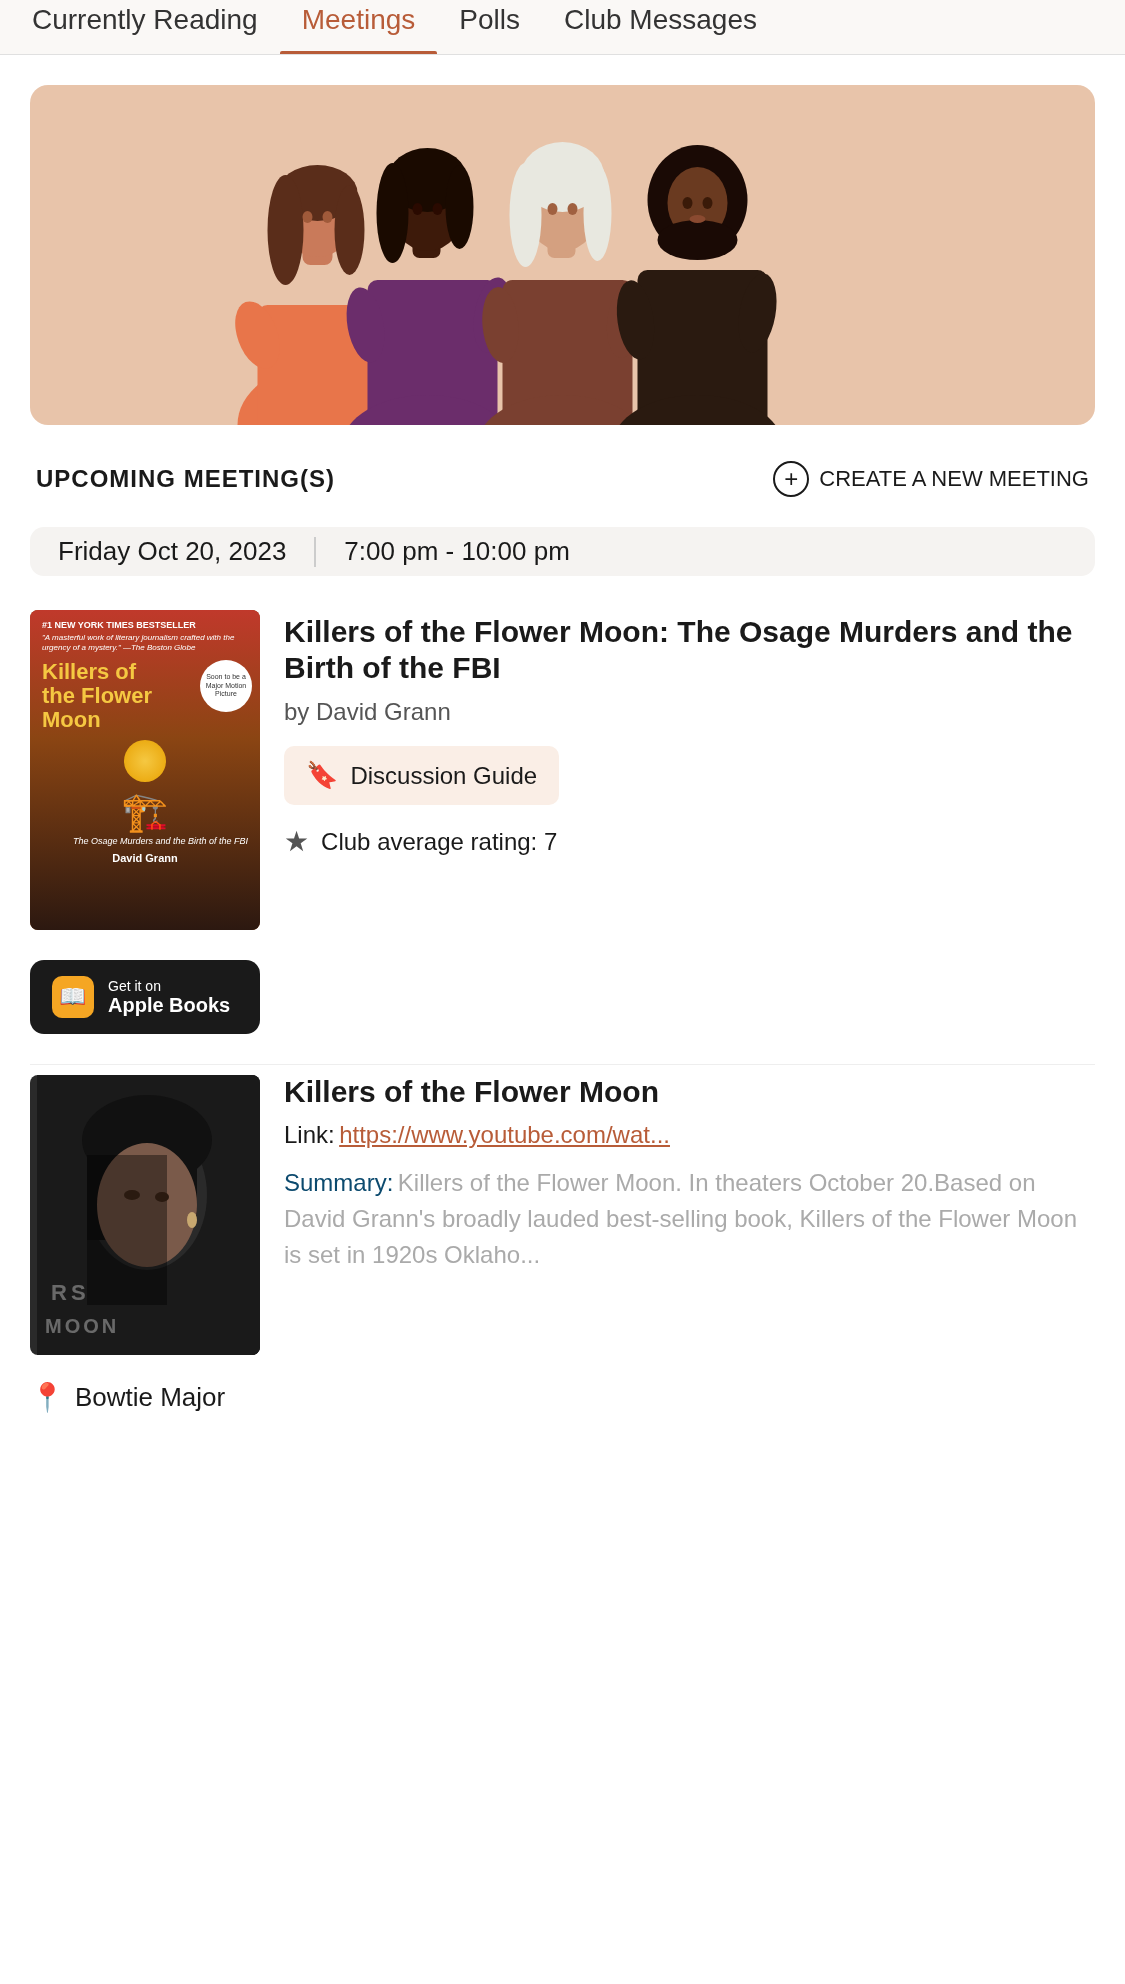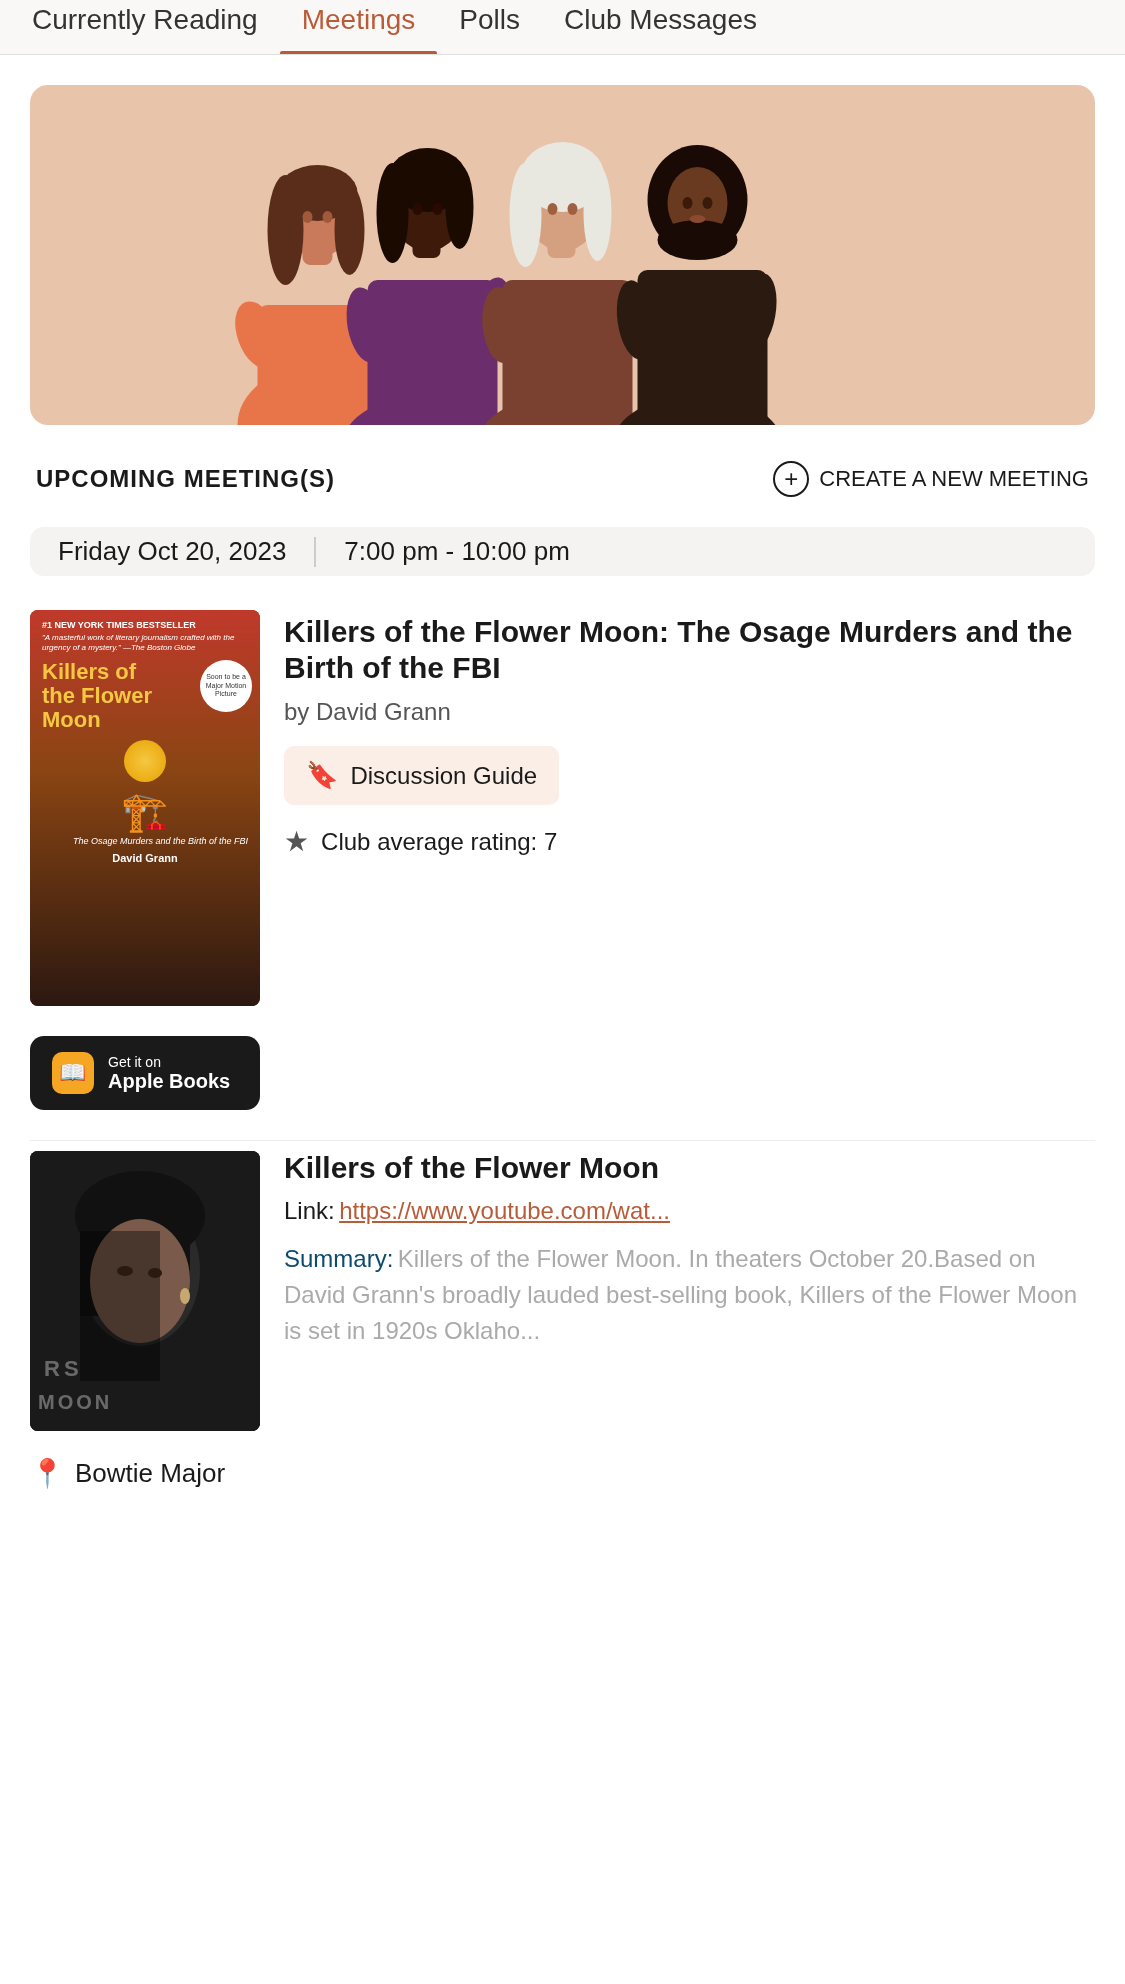--- a/index.html
+++ b/index.html
@@ -124,21 +124,21 @@
 
     
     .book-item {
       display: flex;
       gap: 24px;
       padding: 10px 30px 30px;
     }
     .book-cover {
       width: 230px;
       min-width: 230px;
-      height: 396px;
+      height: 320px;
       border-radius: 8px;
       overflow: hidden;
       background: #8b4513;
       position: relative;
       flex-shrink: 0;
     }
     .book-cover-flower-moon {
       background: linear-gradient(180deg, #c0392b 0%, #8b4513 40%, #2c1810 100%);
       display: flex;
       flex-direction: column;
@@ -287,20 +287,21 @@
     }
     .movie-thumb {
       width: 230px;
       min-width: 230px;
       height: 280px;
       border-radius: 8px;
       overflow: hidden;
       background: #2a2a2a;
       position: relative;
       flex-shrink: 0;
+      padding-left: 7px;
     }
     .movie-thumb-inner {
       width: 100%;
       height: 100%;
       background: linear-gradient(180deg, #3a3a3a 0%, #1a1a1a 100%);
       display: flex;
       flex-direction: column;
       align-items: flex-start;
       justify-content: flex-end;
       padding: 14px;

